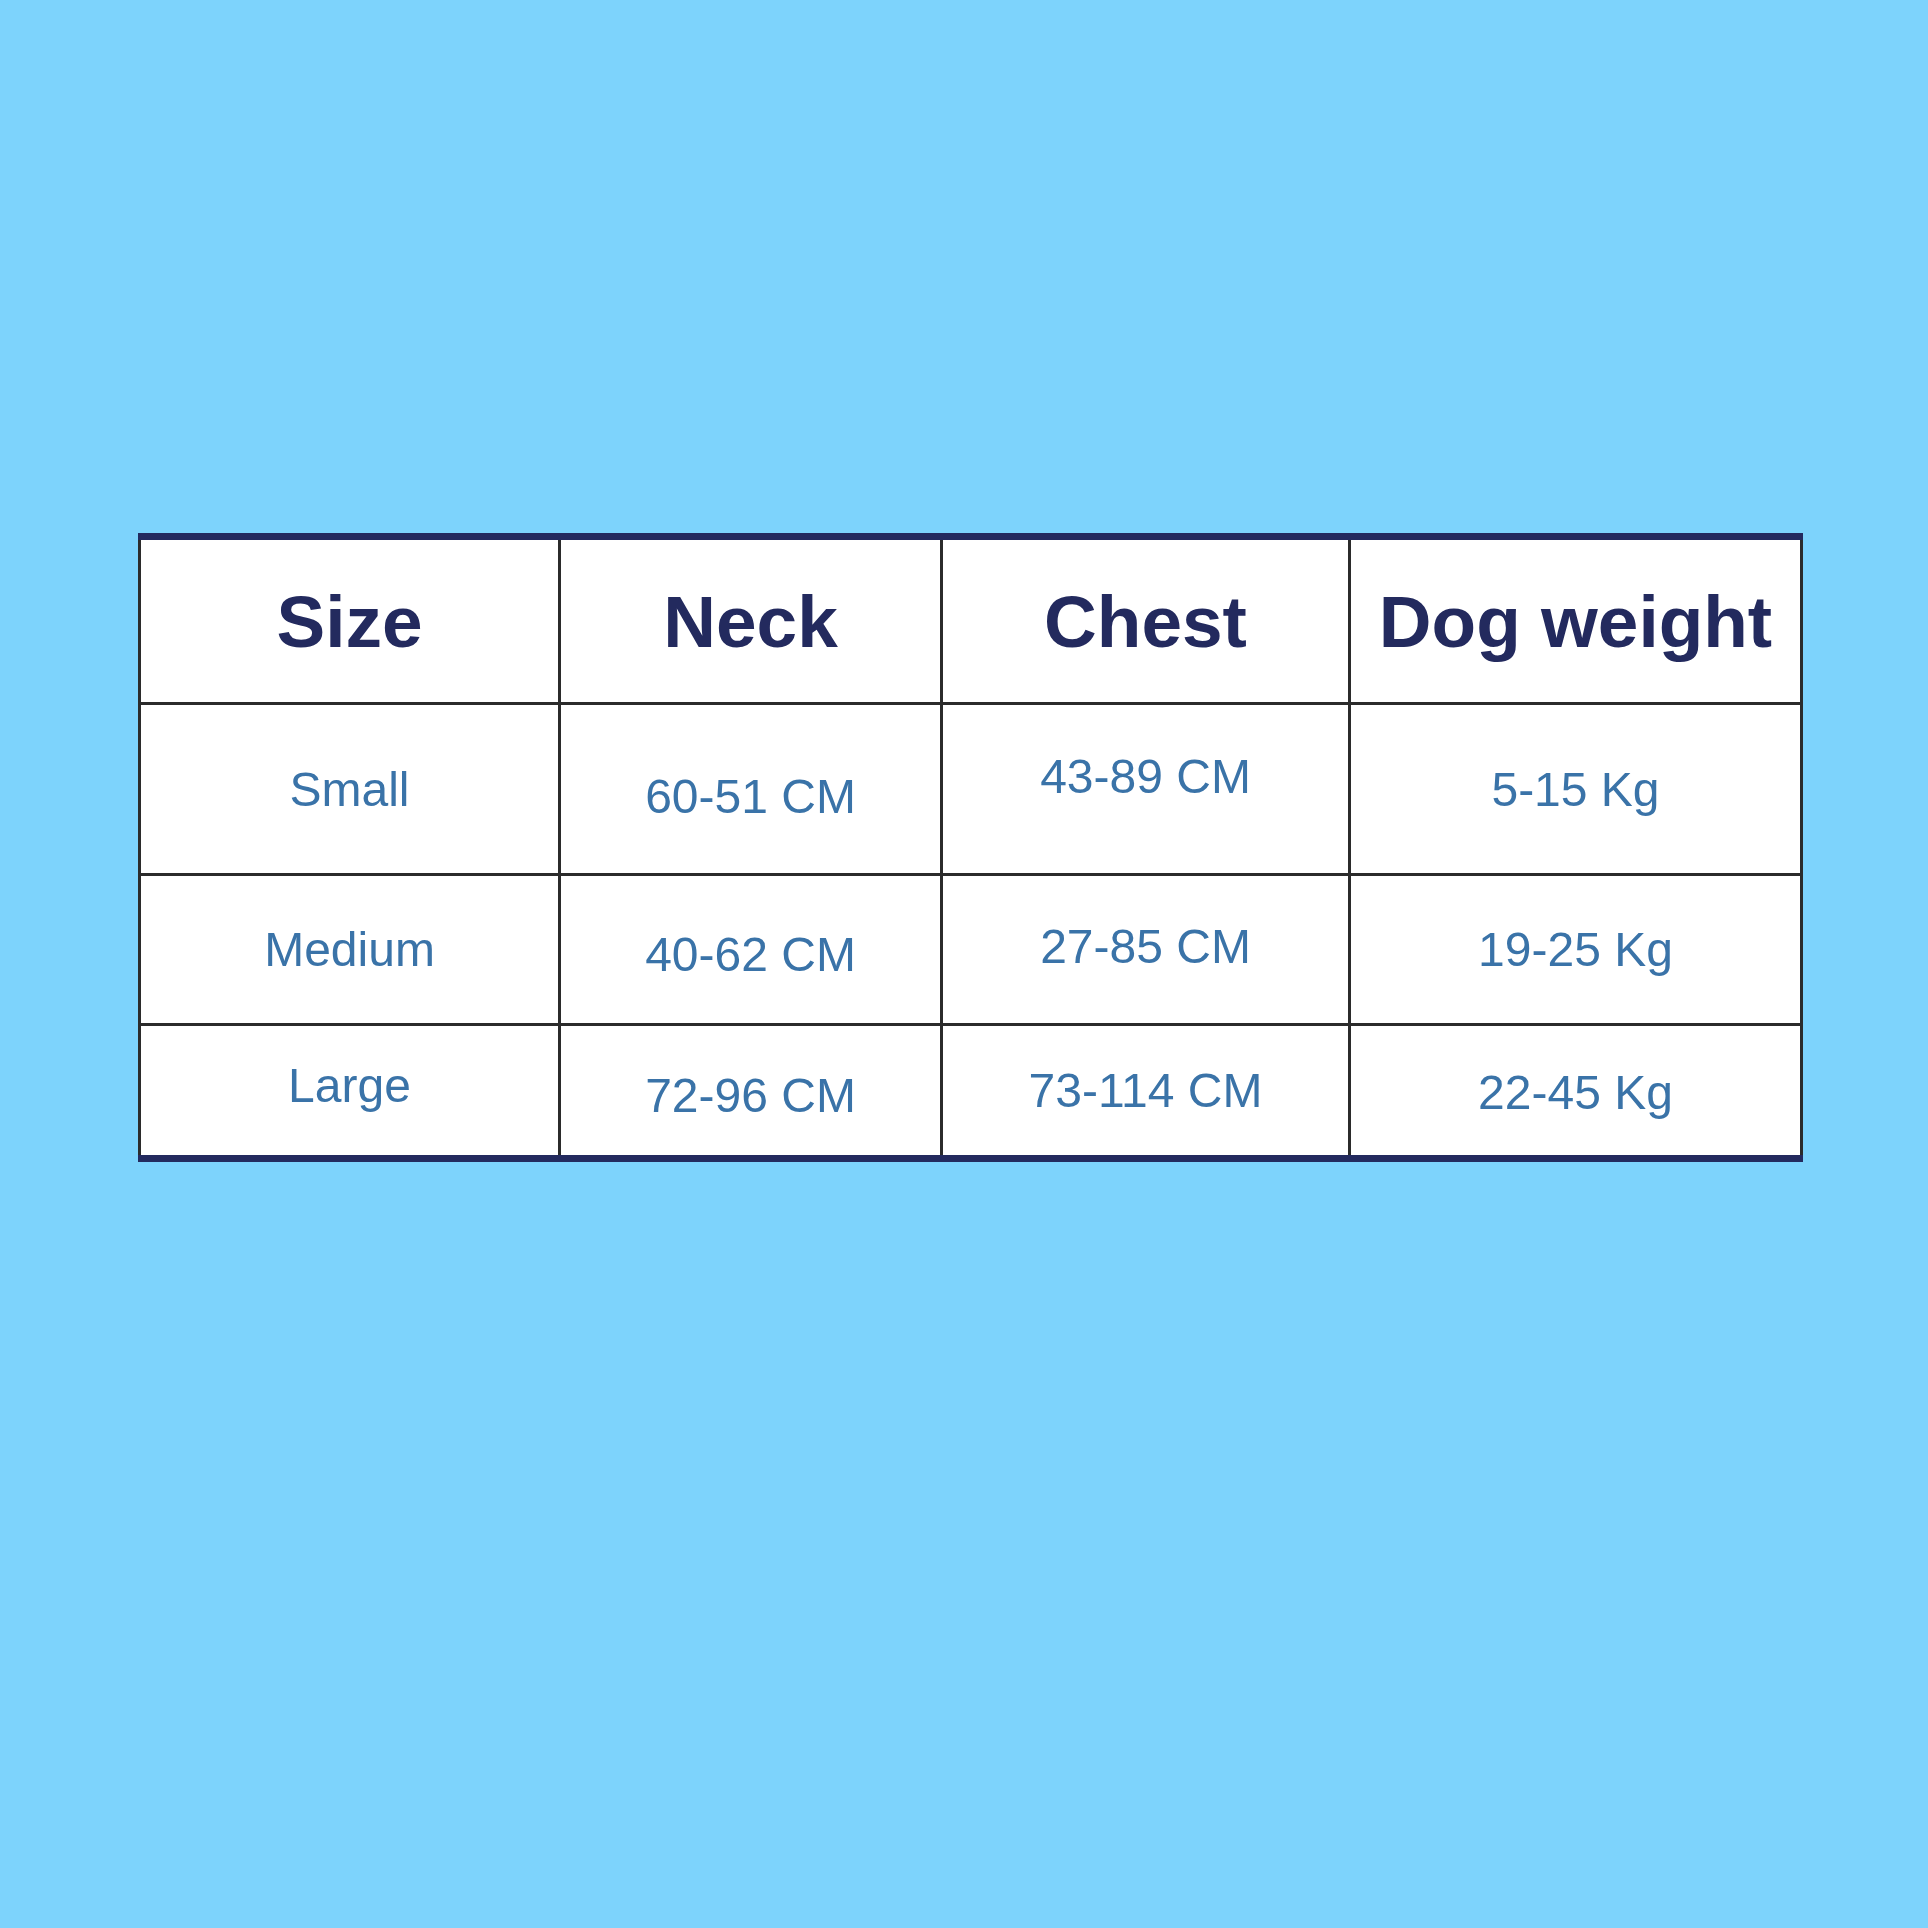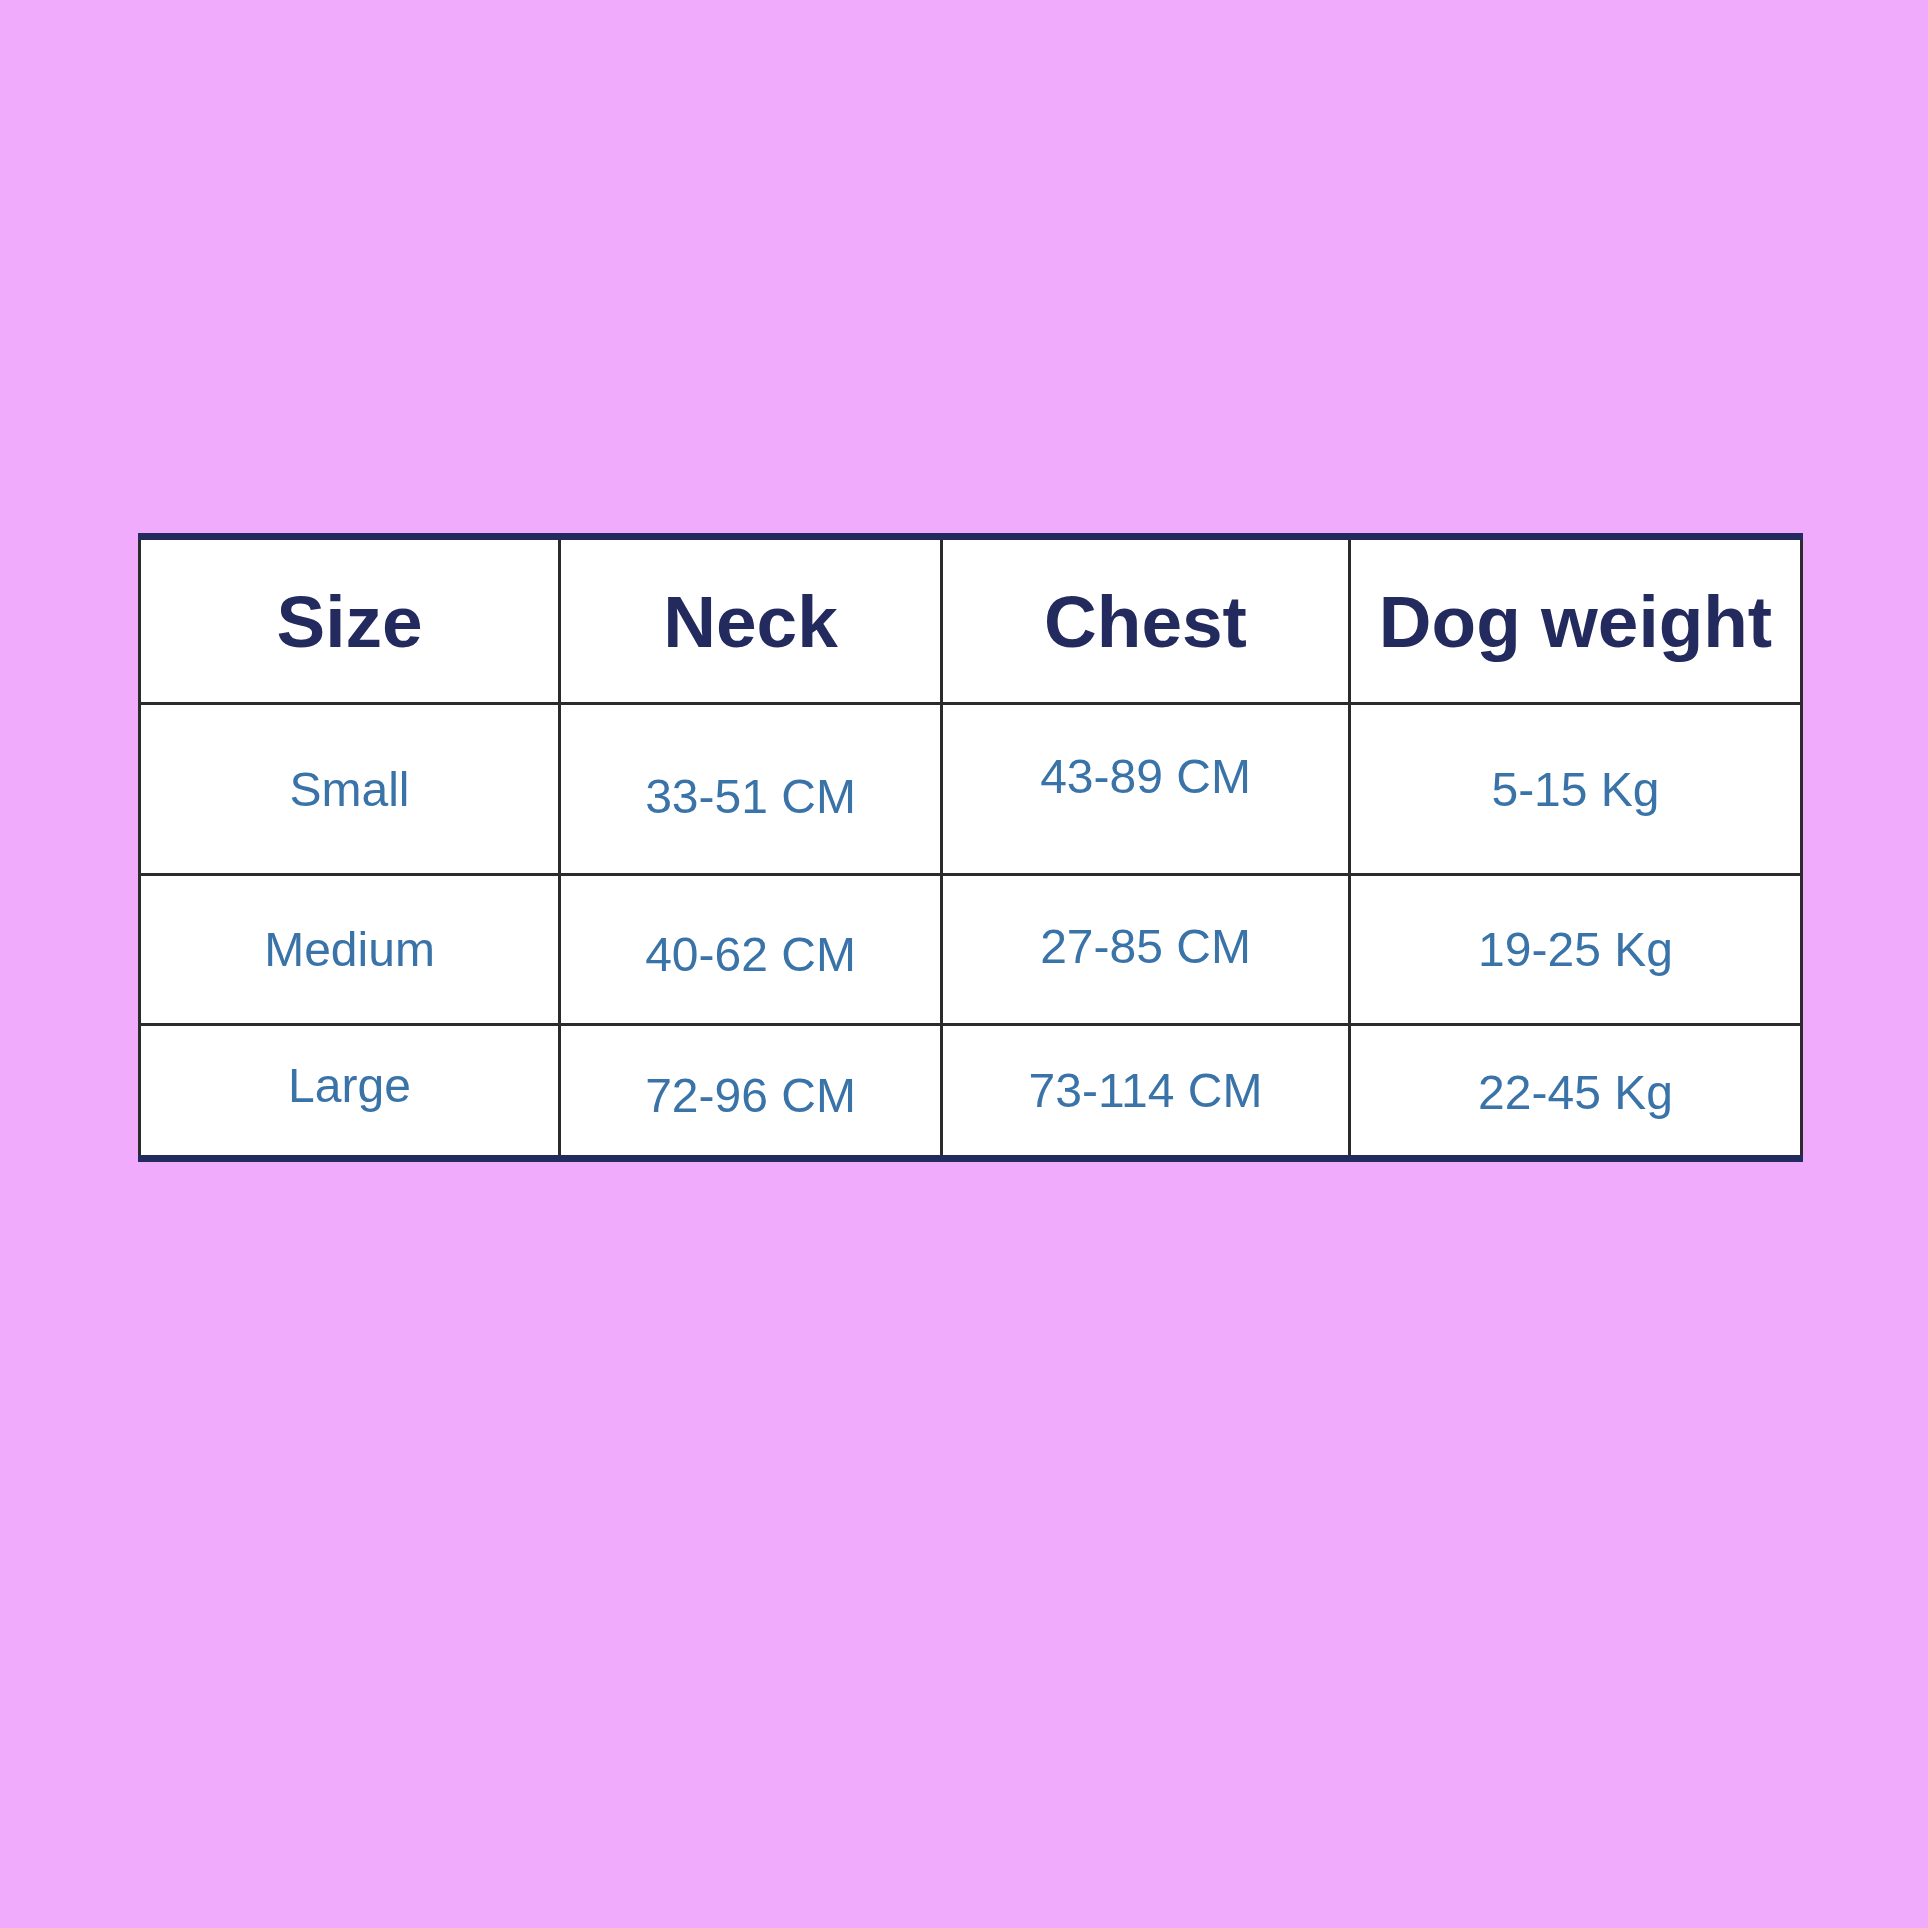--- a/index.html
+++ b/index.html
@@ -9,21 +9,21 @@
   }
   body {
     width: 1928px;
     height: 1928px;
     position: relative;
     font-family: "Liberation Sans", sans-serif;
   }
   .canvas {
     position: absolute;
     inset: 0;
-    background: #f0abfc;
+    background: #7dd3fc;
   }
   table.size-table {
     position: absolute;
     left: 138px;
     top: 533px;
     width: 1662px;
     border-collapse: collapse;
     table-layout: fixed;
     background: #ffffff;
     border-top: 7.3px solid #232a5e;
@@ -86,21 +86,21 @@
       <tr class="header-row">
         <th>Size</th>
         <th>Neck</th>
         <th>Chest</th>
         <th>Dog weight</th>
       </tr>
     </thead>
     <tbody>
       <tr class="row-small">
         <td><span class="t">Small</span></td>
-        <td><span class="t">33-51 CM</span></td>
+        <td><span class="t">60-51 CM</span></td>
         <td><span class="t">43-89 CM</span></td>
         <td><span class="t">5-15 Kg</span></td>
       </tr>
       <tr class="row-medium">
         <td><span class="t">Medium</span></td>
         <td><span class="t">40-62 CM</span></td>
         <td><span class="t">27-85 CM</span></td>
         <td><span class="t">19-25 Kg</span></td>
       </tr>
       <tr class="row-large">

